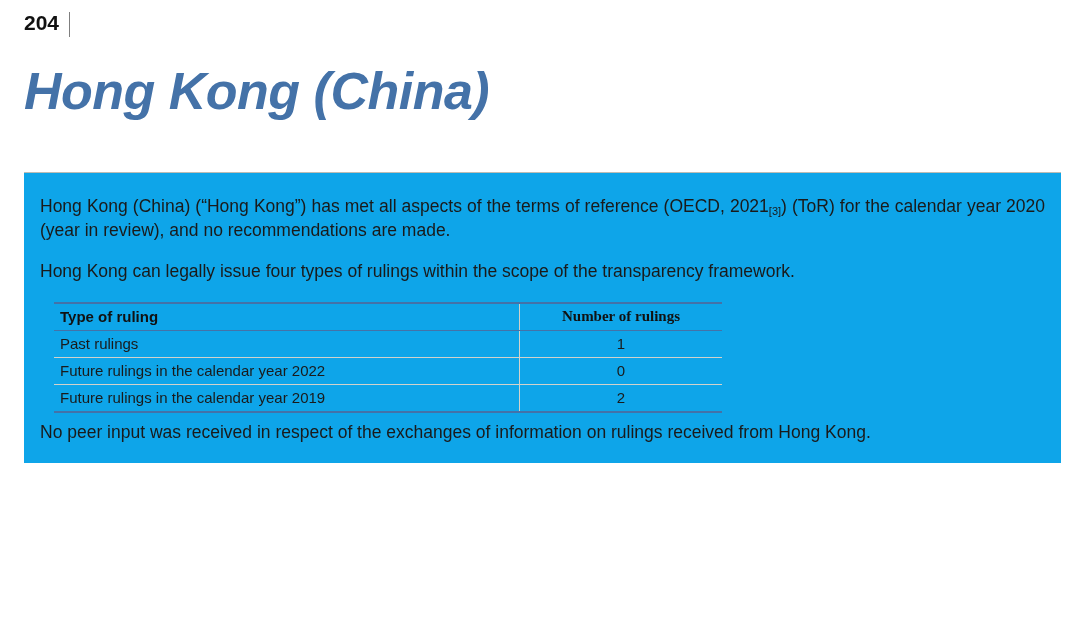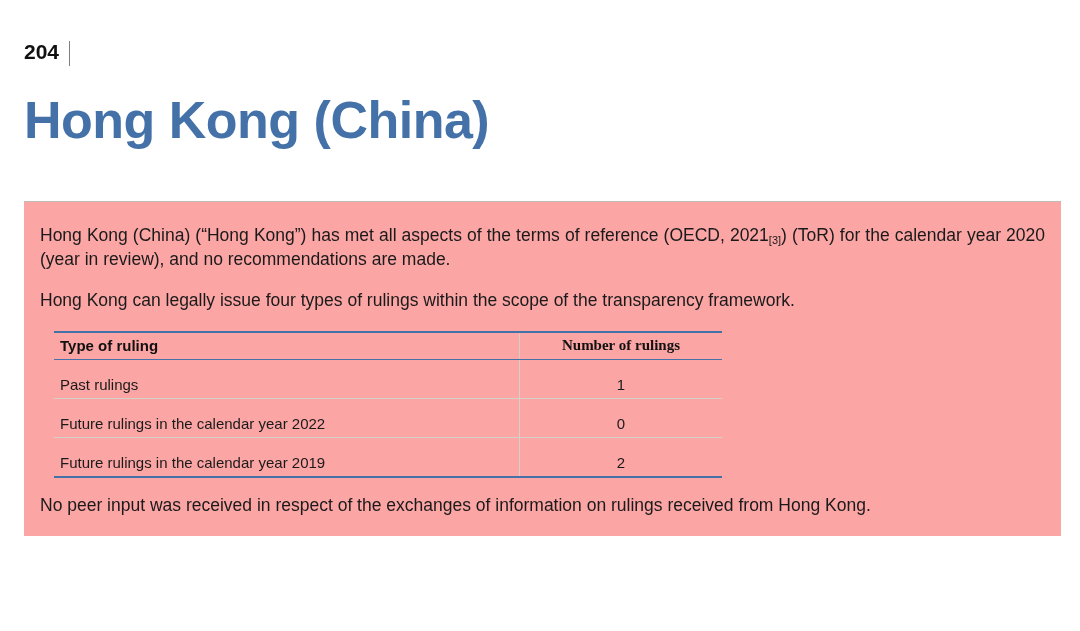--- a/index.html
+++ b/index.html
@@ -19,21 +19,20 @@
     width: 1080px;
     height: 631px;
     box-sizing: border-box;
     padding: 0;
   }
   .page-header {
     display: flex;
     align-items: center;
     padding: 8px 0 0 24px;
     height: 30px;
-    margin-top: 29px;
   }
   .page-number {
     font-size: 21px;
     font-weight: bold;
     color: #111111;
     letter-spacing: 0px;
   }
   .header-rule {
     display: inline-block;
     width: 1px;
@@ -43,43 +42,44 @@
     position: relative;
     top: 1px;
   }
   .title {
     margin: 26px 0 0 24px;
     font-size: 52px;
     font-weight: bold;
     color: #4472a8;
     letter-spacing: -0.5px;
     line-height: 1.05;
+    font-style: italic;
   }
   .panel {
     position: absolute;
     left: 24px;
     top: 172px;
     width: 1037px;
-    background: #fca5a5;
+    background: #0ea5e9;
     border-top: 1px solid #bdbdb5;
     box-sizing: border-box;
     padding: 22px 16px 18px 16px;
   }
   .para {
     font-size: 17.5px;
     line-height: 1.35;
     color: #1a1a1a;
     margin: 0 0 18px 0;
     text-align: justify;
   }
   .para:last-child {
     margin-bottom: 0;
   }
   .para.last {
-    margin-top: 16px;
+    margin-top: 8px;
     margin-bottom: 0;
   }
   sub.refnum {
     font-size: 11px;
     vertical-align: baseline;
     position: relative;
     top: 3px;
   }
   table.rulings {
     border-collapse: collapse;
@@ -95,21 +95,21 @@
     border-top: 2px solid #4472a8;
     border-bottom: 1.5px solid #4472a8;
     color: #111111;
   }
   table.rulings thead th.num {
     text-align: center;
     border-left: 1px solid #cfcfc8;
     font-family: Liberation Serif, serif;
   }
   table.rulings tbody td {
-    padding: 16px 6px 5px 6px;
+    padding: 4px 6px 5px 6px;
     border-bottom: 1px solid #d2d2cb;
     color: #1a1a1a;
     font-size: 15px;
   }
   table.rulings tbody td.num {
     text-align: center;
     border-left: 1px solid #d2d2cb;
     width: 190px;
   }
   table.rulings tbody tr:last-child td {

